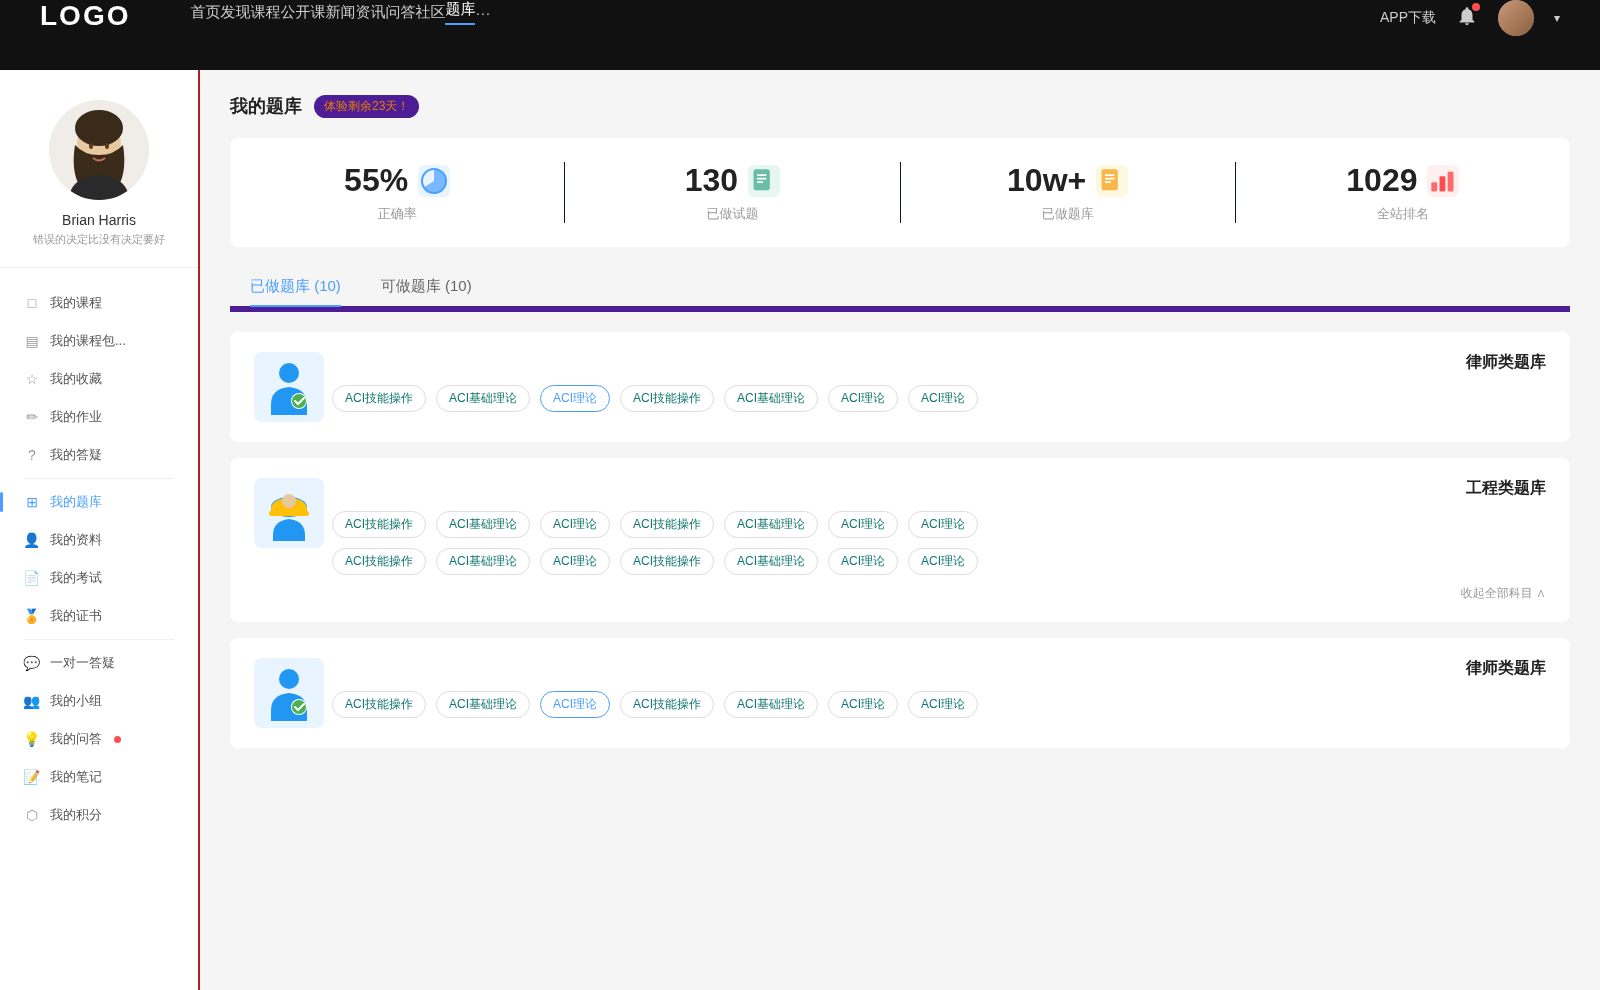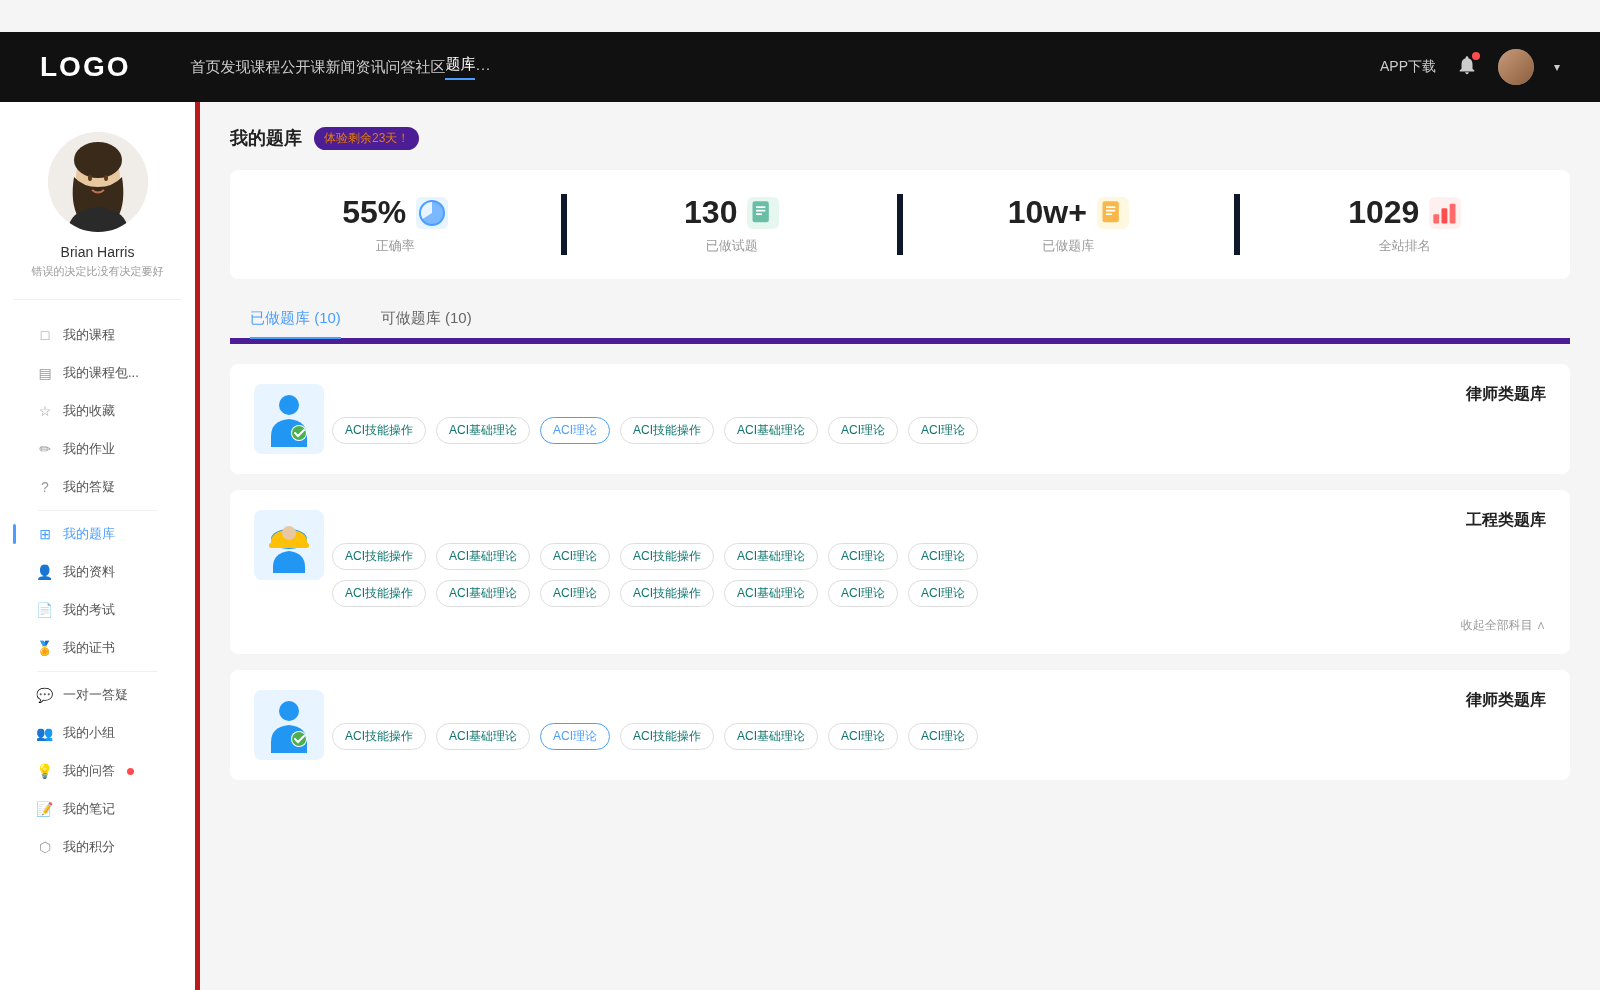--- a/index.html
+++ b/index.html
@@ -3,24 +3,23 @@
   <meta charset="utf-8">
   <style>
     * { box-sizing: border-box; margin: 0; padding: 0; }
     body { font-family: 'PingFang SC', 'Microsoft YaHei', sans-serif; background: #f5f5f5; color: #333; }
 
     
     .navbar {
       background: #111;
       height: 70px;
       display: flex;
-      align-items: center;
+      align-items: flex-start;
       padding: 0 40px;
       position: relative;
-      margin-top: 32px;
     }
     .navbar-logo {
       color: #fff;
       font-size: 28px;
       font-weight: bold;
       letter-spacing: 2px;
       margin-right: 60px;
     }
     .navbar-menu {
       display: flex;
@@ -84,22 +83,22 @@
     
     .layout {
       display: flex;
       min-height: calc(100vh - 70px);
     }
 
     
     .sidebar {
       width: 200px;
       background: #fff;
-      border-right: 5px solid #b91c1c;
-      padding: 30px 13px;
+      border-right: 2px solid #b91c1c;
+      padding: 30px 0;
       flex-shrink: 0;
     }
     .sidebar-profile {
       display: flex;
       flex-direction: column;
       align-items: center;
       padding-bottom: 20px;
       border-bottom: 1px solid #f0f0f0;
     }
     .sidebar-avatar {
@@ -199,21 +198,21 @@
       border-radius: 8px;
       display: flex;
       padding: 24px 0;
       margin-bottom: 20px;
     }
     .stat-item {
       flex: 1;
       display: flex;
       flex-direction: column;
       align-items: center;
-      border-right: 6px solid #0f172a;
+      border-right: 1px solid #0f172a;
       gap: 6px;
     }
     .stat-item:last-child { border-right: none; }
     .stat-value-row {
       display: flex;
       align-items: center;
       gap: 10px;
     }
     .stat-value {
       font-size: 32px;

